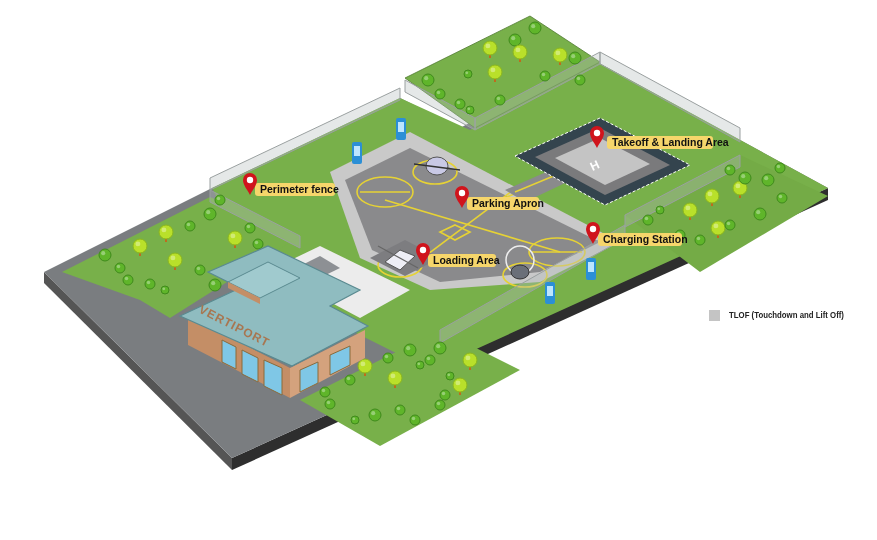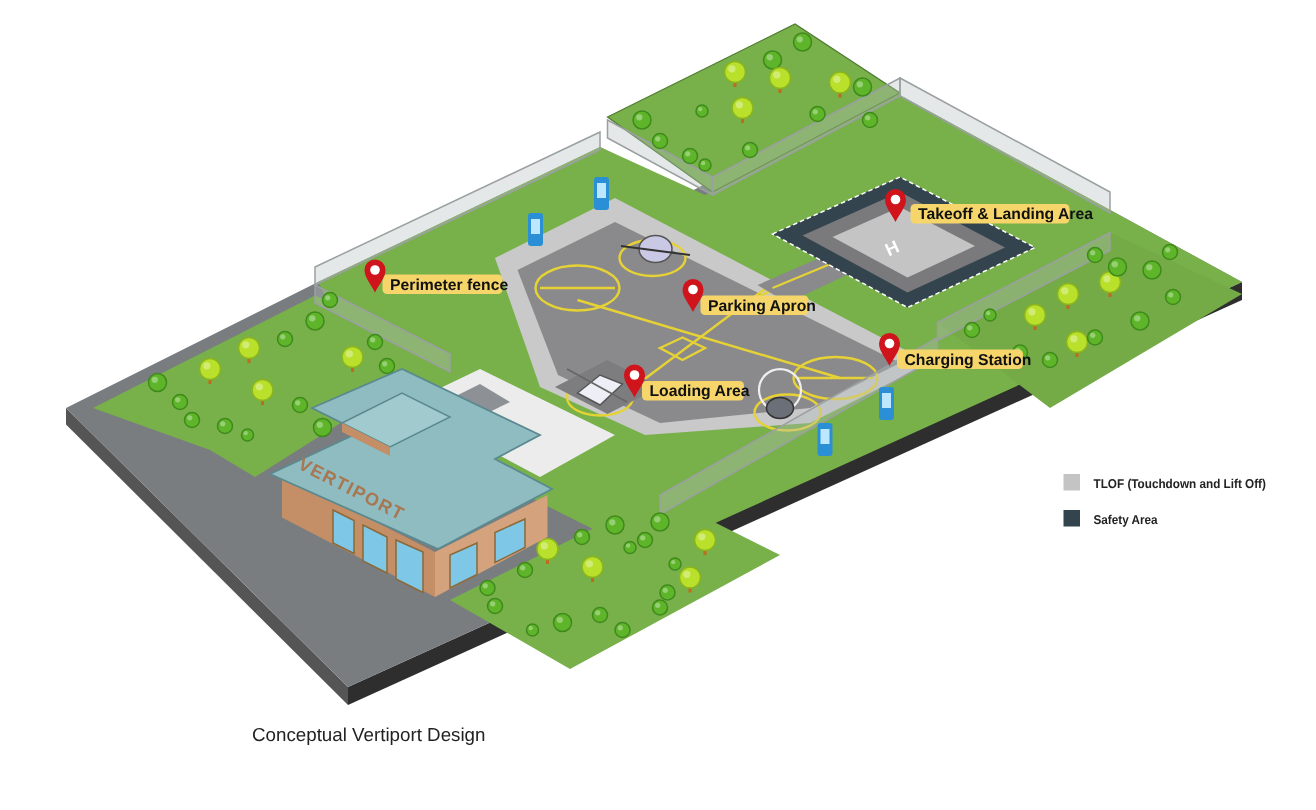--- a/index.html
+++ b/index.html
@@ -1,20 +1,20 @@
 <!DOCTYPE html>
 <html><head>
 <meta charset="utf-8">
 <style>
   html, body { margin:0; padding:0; background:#ffffff; }
   body { width:877px; height:540px; position:relative; overflow:hidden; font-family:"Liberation Sans", sans-serif; }
   #scene { position:absolute; left:0; top:0; width:877px; height:480px; }
   .label-tag { font-family:"Liberation Sans", sans-serif; font-weight:bold; font-size:10.5px; fill:#111; }
   .legend { position:absolute; left:690px; top:303px; }
-  .legend-item { display:flex; align-items:flex-end; height:24px;padding-left:19px; }
+  .legend-item { display:flex; align-items:center; height:24px;padding-left:19px; }
   .legend-swatch { width:11px; height:11px; margin-right:9px; }
   .legend-text { font-family:"Liberation Sans", sans-serif; font-weight:bold; font-size:8.5px; color:#222; transform:scaleX(0.92); transform-origin:left center; white-space:nowrap; }
   .caption { position:absolute; left:168px; top:482px; width:660px; }
   .caption-title { font-family:"Liberation Sans", sans-serif; font-size:12.5px; color:#222; line-height:16px; }
   .caption-source { font-family:"Liberation Sans", sans-serif; font-size:9.2px; color:#222; line-height:12.5px; }
 </style>
 </head>
 <body>
 
 <svg id="scene" viewBox="0 0 877 480" xmlns="http://www.w3.org/2000/svg">
@@ -441,21 +441,16 @@
         <circle cx="423" cy="250" r="3.2" fill="#fff"></circle>
       </g>
     </g>
 </svg>
 
 <div class="legend">
   <div class="legend-item">
     <div class="legend-swatch" style="background: rgb(196, 196, 196);"></div>
     <span class="legend-text">TLOF (Touchdown and Lift Off)</span>
   </div>
-  <div class="legend-item">
-    <div class="legend-swatch" style="background: rgb(52, 68, 78);"></div>
-    <span class="legend-text">Safety Area</span>
-  </div>
 </div>
 
 <div class="caption">
-  <div class="caption-title">Conceptual Vertiport Design</div>
 </div>
 
 </body></html>

